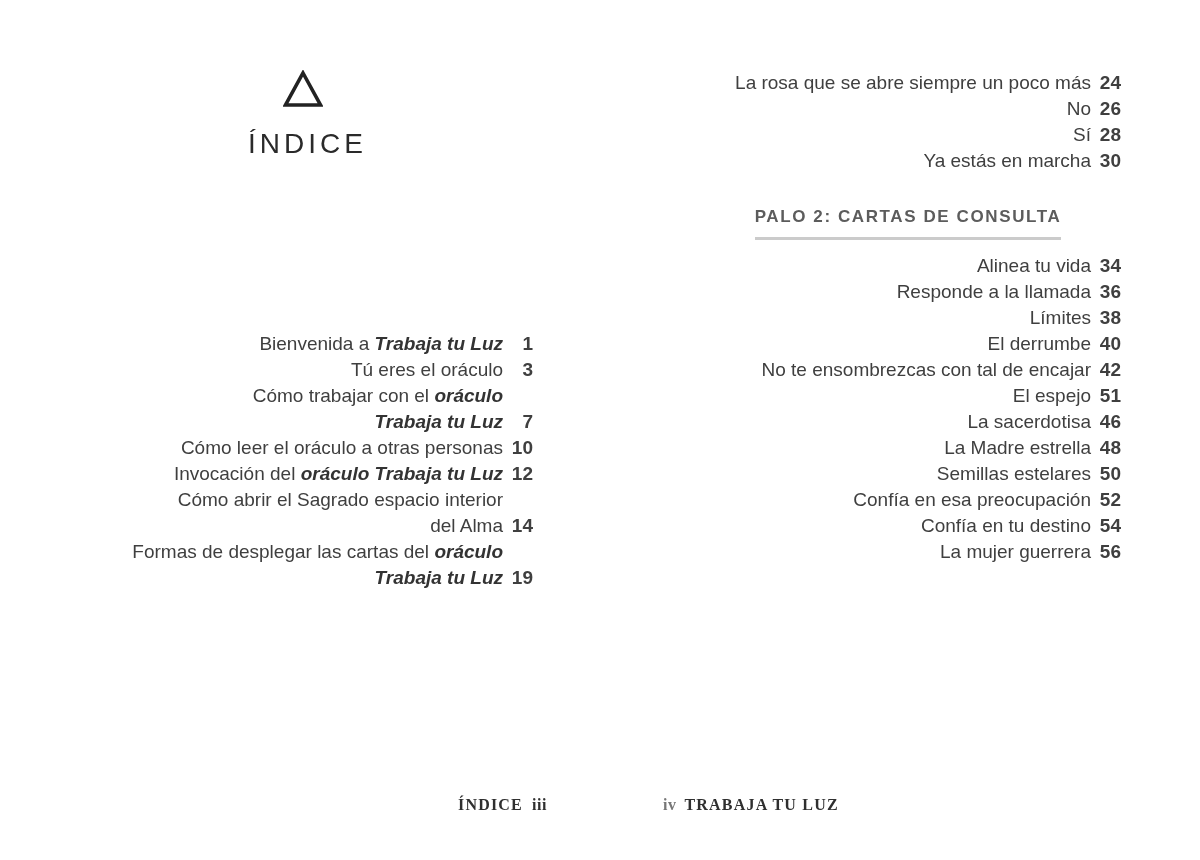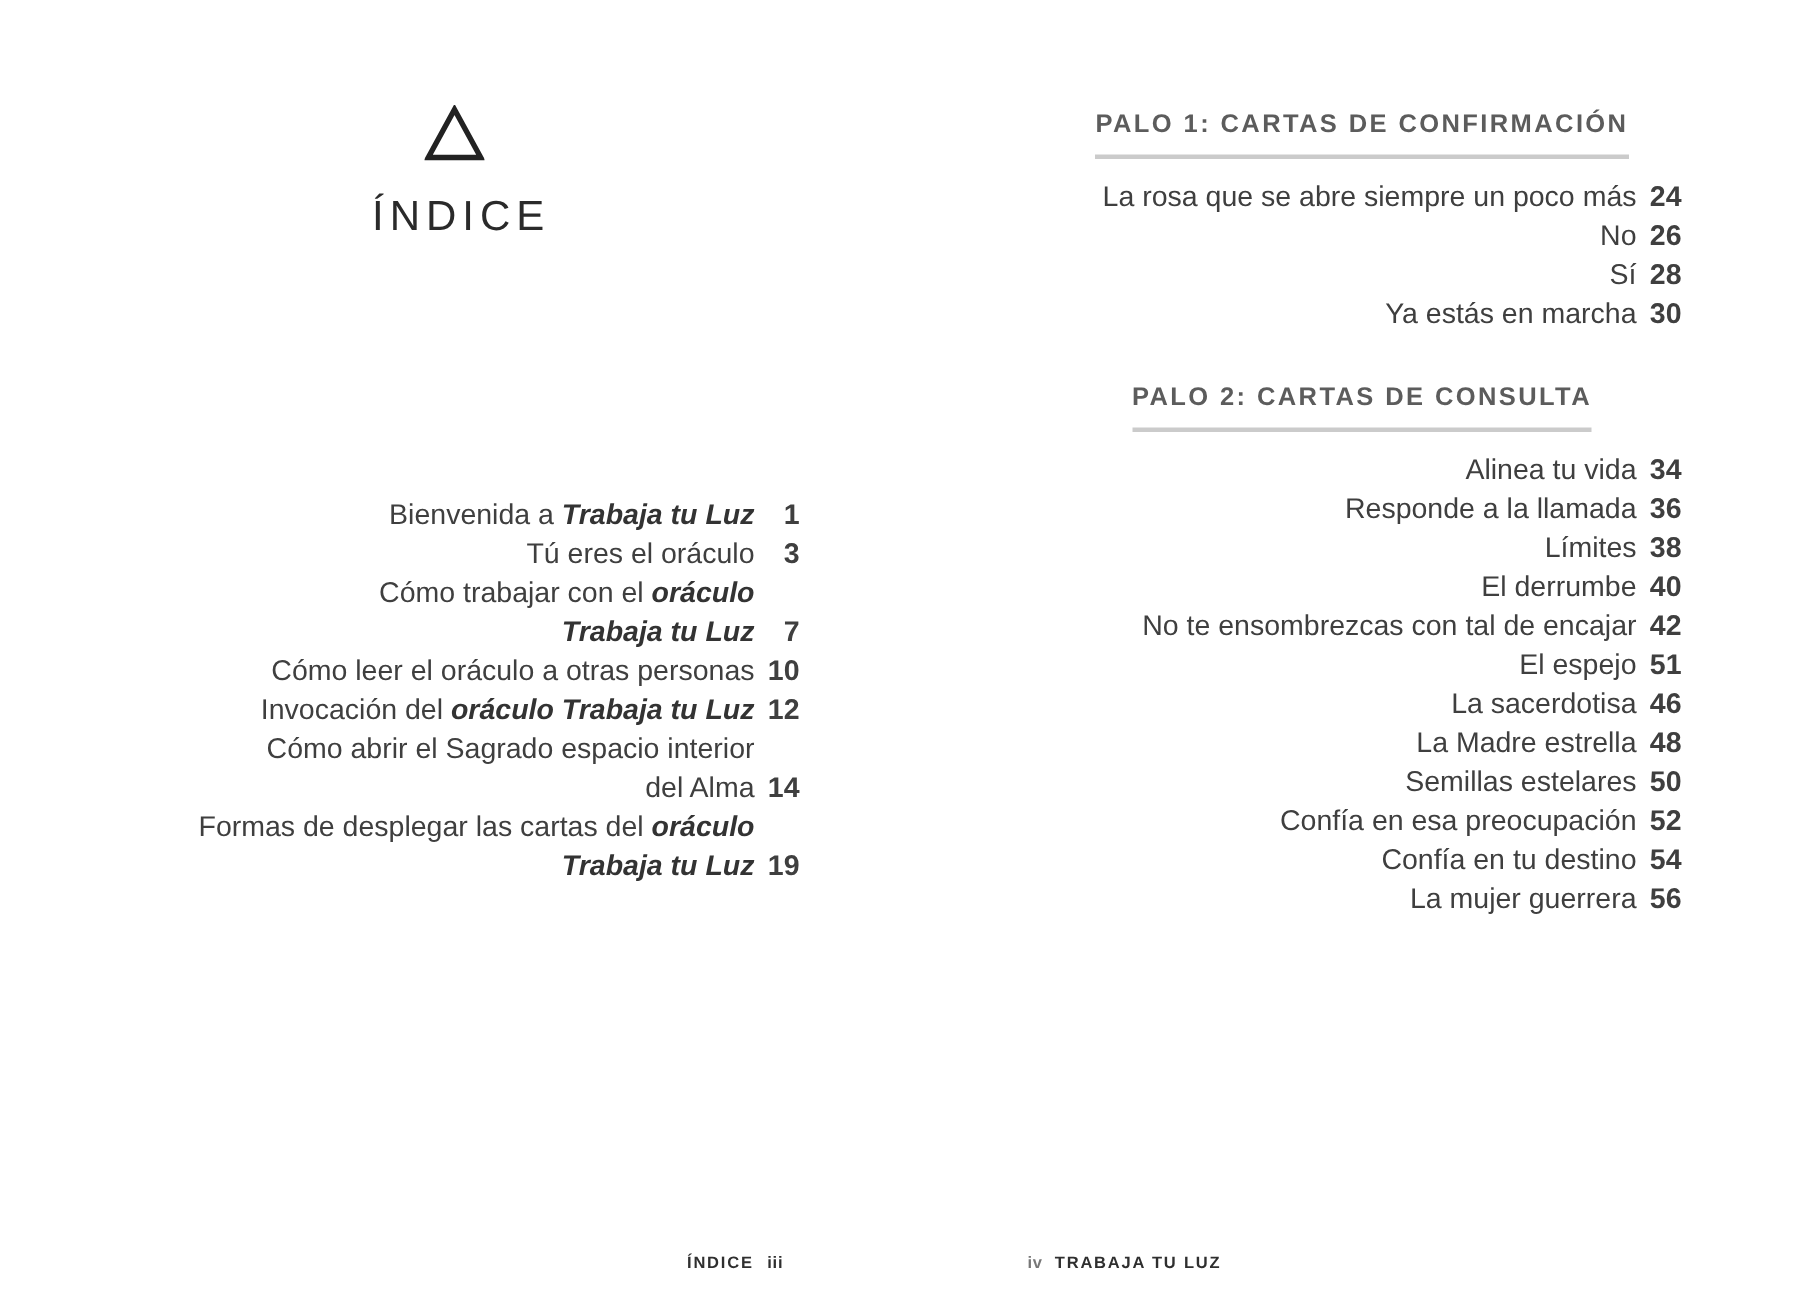--- a/index.html
+++ b/index.html
@@ -36,26 +36,27 @@
   .section{margin-bottom:29px;}
   .section-heading-wrap{text-align:center;margin-bottom:13px;}
   .section-heading{
     display:inline-block;
     font-size:17px;font-weight:600;letter-spacing:1.6px;color:#5c5c5c;
     padding-bottom:7px;border-bottom:3px solid #cbcbcb;
     white-space:nowrap;
   }
   
   .footer{
-    position:absolute;top:836px;
-    font-size:11px;font-weight:700;letter-spacing:1.2px;color:#2f2f2f;
+    position:absolute;top:796px;
+    font-size:16px;font-weight:700;letter-spacing:1.2px;color:#2f2f2f;
     white-space:nowrap;
+    font-family:Liberation Serif, serif;
   }
   #footer-left{left:458px;}
-  #footer-right{left:663px;margin-left:22px;}
+  #footer-right{left:663px;}
   .folio{font-weight:600;letter-spacing:0.5px;}
   #footer-left .folio{margin-left:9px;color:#2f2f2f;}
   #footer-right .folio{margin-right:8px;color:#777;}
 </style>
 </head>
 <body>
 
 <div id="book">
 
   <div id="triangle">
@@ -104,21 +105,20 @@
         <span class="toc-num"></span>
       </div>
       <div class="toc-row indent">
         <span class="toc-text"><span class="em">Trabaja tu Luz</span></span>
         <span class="toc-num">19</span>
       </div>
     </div>
 
   <div id="sections">
       <div class="section">
-        <div class="section-heading-wrap"><span class="section-heading">PALO 1: CARTAS DE CONFIRMACIÓN</span></div>
         <div class="toc-row">
           <span class="toc-text"><span>La rosa que se abre siempre un poco más</span></span>
           <span class="toc-num">24</span>
         </div>
         <div class="toc-row">
           <span class="toc-text"><span>No</span></span>
           <span class="toc-num">26</span>
         </div>
         <div class="toc-row">
           <span class="toc-text"><span>Sí</span></span>

